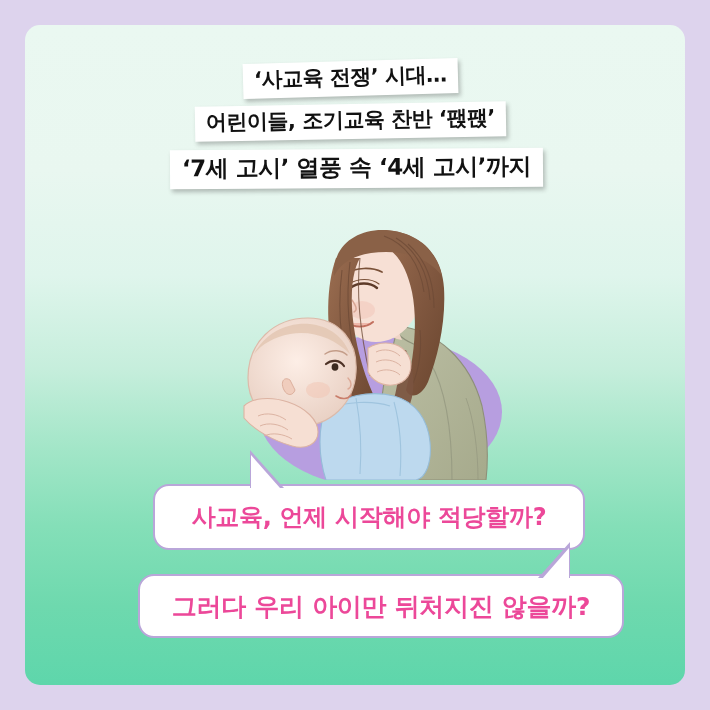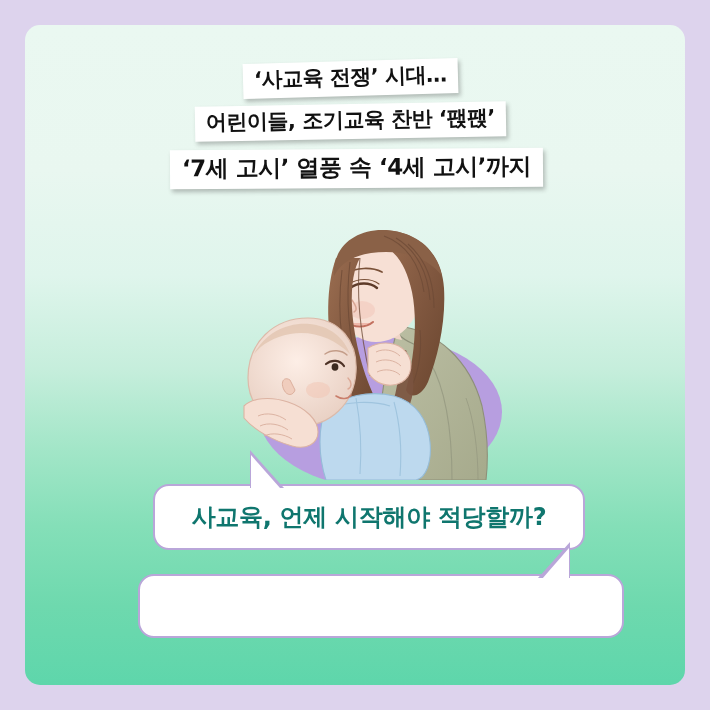--- a/index.html
+++ b/index.html
@@ -96,21 +96,21 @@
     height: 250px;
   }
   #illustration svg { display: block; }
 
   
   .bubble {
     position: absolute;
     background: #ffffff;
     border: 2.5px solid #b9a6d9;
     border-radius: 16px;
-    color: #0f766e;
+    color: #ec4899;
     font-weight: bold;
     white-space: nowrap;
     display: flex;
     align-items: center;
     justify-content: center;
     letter-spacing: -0.3px;
     font-family: "DejaVu Sans", "Liberation Sans", sans-serif;
   }
   #bubble-1 {
     left: 128px;
@@ -288,16 +288,17 @@
 
     <div class="bubble" id="bubble-1">
       <span class="tail" id="tail-1"></span>
       <span class="tail" id="tail-1-inner"></span>
       <span>사교육, 언제 시작해야 적당할까?</span>
     </div>
 
     <div class="bubble" id="bubble-2">
       <span class="tail" id="tail-2"></span>
       <span class="tail" id="tail-2-inner"></span>
+      <span>그러다 우리 아이만 뒤처지진 않을까?</span>
     </div>
 
   </div>
 </div>
 
 </body></html>

